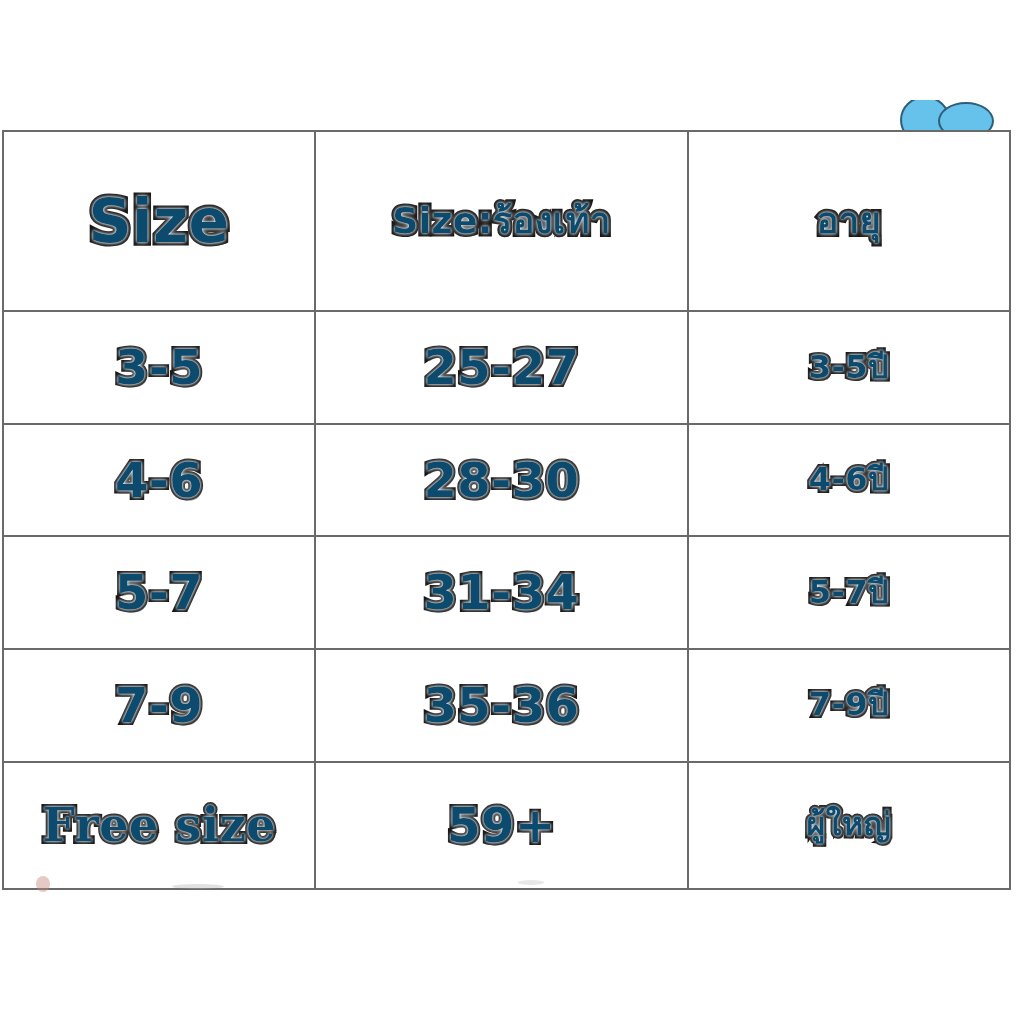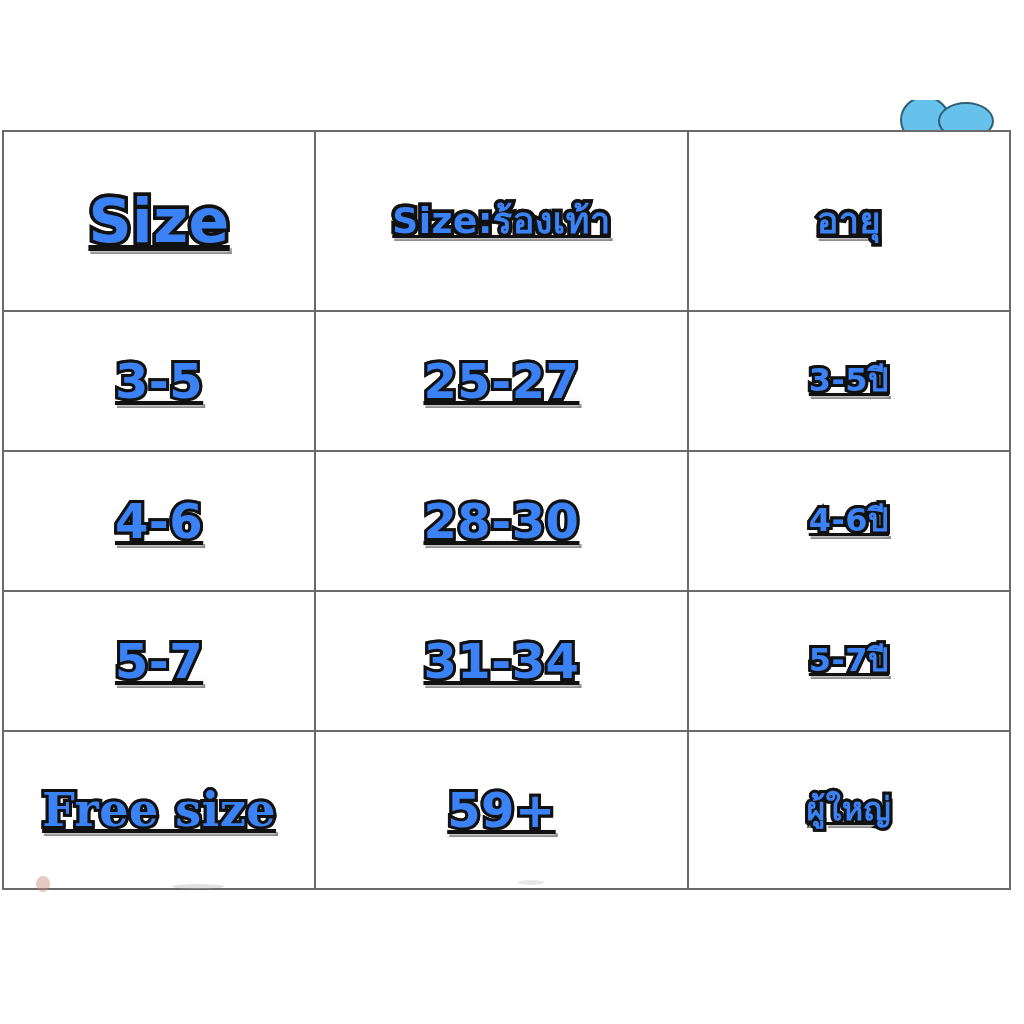--- a/index.html
+++ b/index.html
@@ -67,32 +67,31 @@
   col.col-shoe      { width: 37%; }
   col.col-age       { width: 32%; }
 
   tr.header-row { height: 180px; }
   tr.body-row   { height: 84px; padding-left: 45px; }
   tr.body-row.last-row { height: 95px; }
 
   
   .sticker {
     display: inline-block;
-    color: #3b82f6;
+    color: #0c4a6e;
     font-weight: bold;
     letter-spacing: 0.5px;
     line-height: 1.05;
     white-space: nowrap;
     -webkit-text-stroke: 6px #111111;
     paint-order: stroke fill;
     text-shadow:
        0 0 2px #ffffff,
        0 0 5px #e8e8e8,
        2px 3px 0 rgba(20,20,20,0.55);
-    text-decoration: underline;
   }
   .sticker.thai {
     font-family: "DejaVu Sans", "Liberation Sans", sans-serif;
   }
   .sticker.latin {
     font-family: "DejaVu Sans", "Liberation Sans", sans-serif;
   }
   .sticker.serif-style {
     font-family: "DejaVu Serif", "Liberation Serif", serif;
   }
@@ -169,20 +168,31 @@
         <td>
           <span class="sticker latin">5-7</span>
         </td>
         <td>
           <span class="sticker latin">31-34</span>
         </td>
         <td>
           <span class="sticker thai">5-7ปี</span>
         </td>
       </tr>
+      <tr class="body-row">
+        <td>
+          <span class="sticker latin">7-9</span>
+        </td>
+        <td>
+          <span class="sticker latin">35-36</span>
+        </td>
+        <td>
+          <span class="sticker thai">7-9ปี</span>
+        </td>
+      </tr>
       <tr class="body-row last-row">
         <td>
           <span class="sticker serif-style">Free size</span>
         </td>
         <td>
           <span class="sticker latin">59+</span>
         </td>
         <td>
           <span class="sticker thai">ผู้ใหญ่</span>
         </td>

